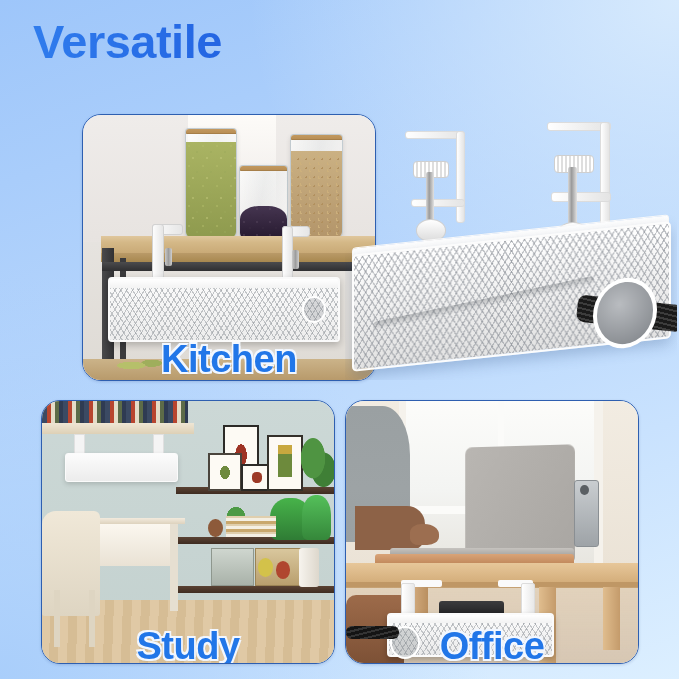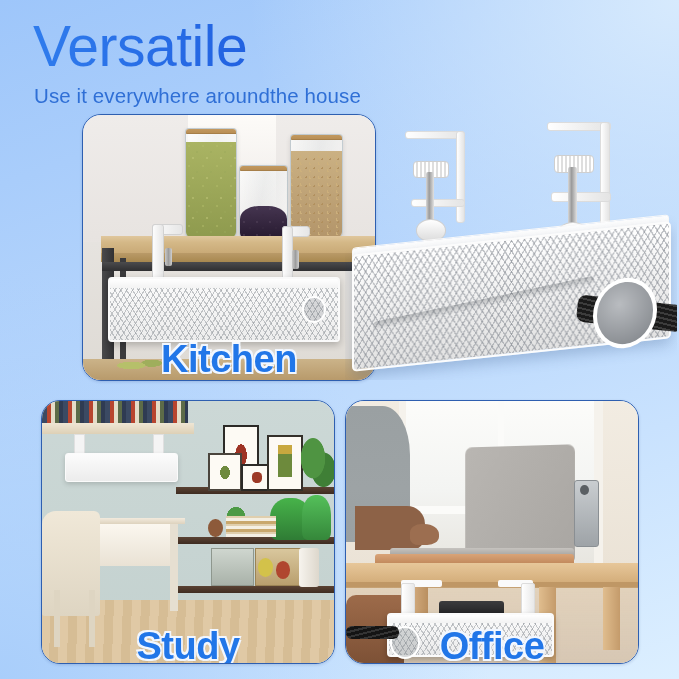--- a/index.html
+++ b/index.html
@@ -12,21 +12,21 @@
     position:relative;width:679px;height:679px;overflow:hidden;
     background:
       radial-gradient(115% 95% at 100% 0%, #d7eafd 0%, rgba(215,234,253,0) 55%),
       radial-gradient(120% 100% at 0% 100%, #a9cefb 0%, rgba(169,206,251,0) 60%),
       linear-gradient(160deg,#9ec6fa 0%,#b4d4fc 40%,#c9e2fe 72%,#dcefff 100%);
   }
 
   
   .header{position:absolute;left:33px;top:18px;width:600px;}
   .title{
-    font-size:57px;font-weight:normal;letter-spacing:-.5px;line-height:1;
+    font-size:47px;font-weight:bold;letter-spacing:-.5px;line-height:1;
     background:linear-gradient(95deg,#2f7ced 0%,#2160e0 38%,#152f97 72%,#141f73 100%);
     -webkit-background-clip:text;background-clip:text;color:transparent;
     -webkit-text-fill-color:transparent;
     margin:0;white-space:nowrap;
   }
   .subtitle{
     font-size:20.5px;color:#2f6fd6;margin:9px 0 0 1px;
     letter-spacing:.1px;white-space:nowrap;font-weight:400;
   }
 
@@ -251,21 +251,20 @@
     background:repeating-linear-gradient(-14deg,#141414 0 3px,#343434 3px 5px);border-radius:6px;}
   .o-chair{position:absolute;left:0;top:74%;width:20%;height:26%;background:linear-gradient(180deg,#9d6b4a,#7d5136);border-radius:10px 4px 0 0;}
 </style>
 </head>
 <body>
 
 <div id="poster">
 
   <div class="header">
     <div class="title">Versatile</div>
-    <div class="subtitle">Use it everywhere aroundthe house</div>
   </div>
 
   <div class="panel p-kitchen">
     <div class="scene">
       <div class="k-wall"></div>
       <div class="k-wall-hi"></div>
       <div class="k-lowerwall"></div>
 
       <div class="jar k-jar1">
         <div class="lid"></div>

